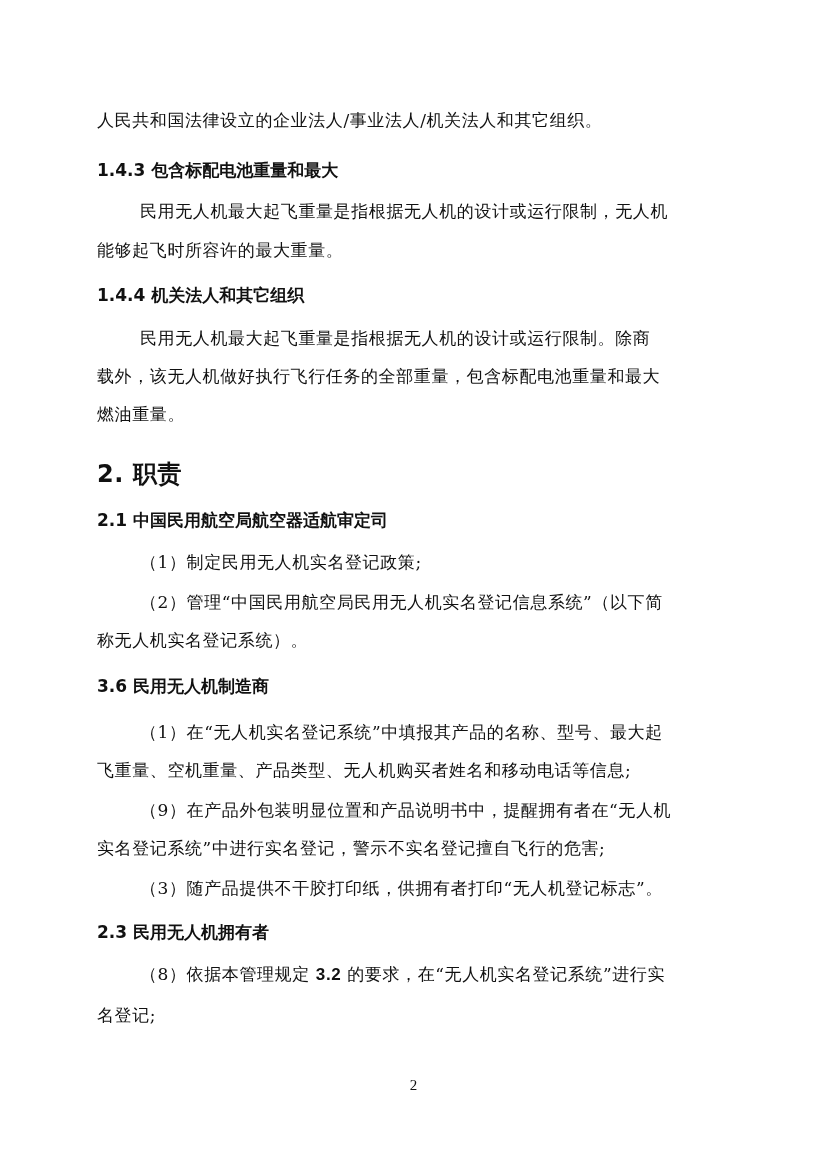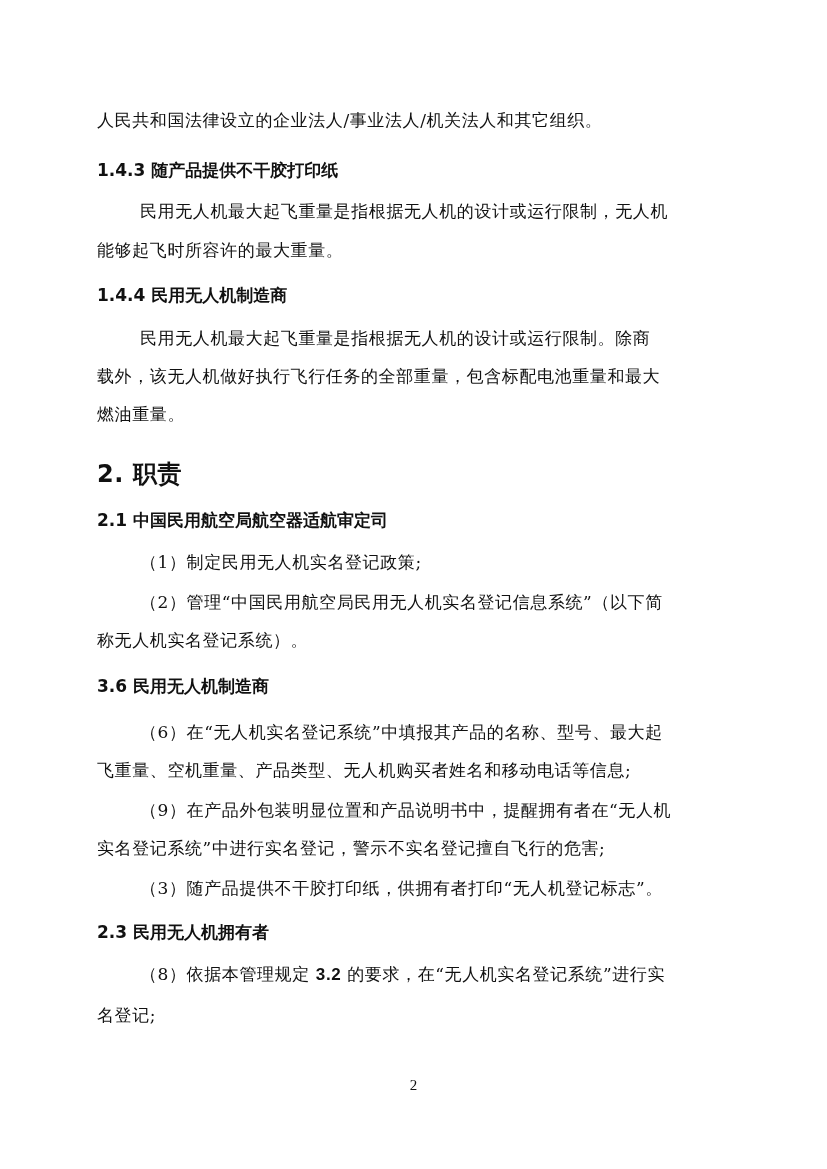--- a/index.html
+++ b/index.html
@@ -12,38 +12,38 @@
   .pagenum { position:absolute; left:0; width:827px; text-align:center; top:1077px;
              font-family:"Liberation Serif", serif; font-size:15px; }
   .num { font-family:"Liberation Sans", sans-serif; font-weight:bold; }
 </style>
 </head>
 <body>
 
 <div>
   <div class="line" style="top:108px">人民共和国法律设立的企业法人/事业法人/机关法人和其它组织。</div>
 
-  <div class="line h" style="top:158px">1.4.3 随产品提供不干胶打印纸</div>
+  <div class="line h" style="top:158px">1.4.3 包含标配电池重量和最大</div>
   <div class="line indent" style="top:199px">民用无人机最大起飞重量是指根据无人机的设计或运行限制，无人机</div>
   <div class="line" style="top:238px">能够起飞时所容许的最大重量。</div>
 
-  <div class="line h" style="top:283px">1.4.4 民用无人机制造商</div>
+  <div class="line h" style="top:283px">1.4.4 机关法人和其它组织</div>
   <div class="line indent" style="top:326px">民用无人机最大起飞重量是指根据无人机的设计或运行限制。除商</div>
   <div class="line" style="top:364px">载外，该无人机做好执行飞行任务的全部重量，包含标配电池重量和最大</div>
   <div class="line" style="top:402px">燃油重量。</div>
 
   <div class="line h2" style="top:462px">2. 职责</div>
 
   <div class="line h" style="top:508px">2.1 中国民用航空局航空器适航审定司</div>
   <div class="line indent" style="top:550px">（1）制定民用无人机实名登记政策;</div>
   <div class="line indent" style="top:590px">（2）管理“中国民用航空局民用无人机实名登记信息系统”（以下简</div>
   <div class="line" style="top:628px">称无人机实名登记系统）。</div>
 
   <div class="line h" style="top:674px">3.6 民用无人机制造商</div>
-  <div class="line indent" style="top:720px">（6）在“无人机实名登记系统”中填报其产品的名称、型号、最大起</div>
+  <div class="line indent" style="top:720px">（1）在“无人机实名登记系统”中填报其产品的名称、型号、最大起</div>
   <div class="line" style="top:758px">飞重量、空机重量、产品类型、无人机购买者姓名和移动电话等信息;</div>
   <div class="line indent" style="top:798px">（9）在产品外包装明显位置和产品说明书中，提醒拥有者在“无人机</div>
   <div class="line" style="top:836px">实名登记系统”中进行实名登记，警示不实名登记擅自飞行的危害;</div>
   <div class="line indent" style="top:876px">（3）随产品提供不干胶打印纸，供拥有者打印“无人机登记标志”。</div>
 
   <div class="line h" style="top:920px">2.3 民用无人机拥有者</div>
   <div class="line indent" style="top:962px"><span>（8）依据本管理规定 </span><span class="num">3.2</span><span> 的要求，在“无人机实名登记系统”进行实</span></div>
   <div class="line" style="top:1003px">名登记;</div>
 
   <div class="pagenum">2</div>

